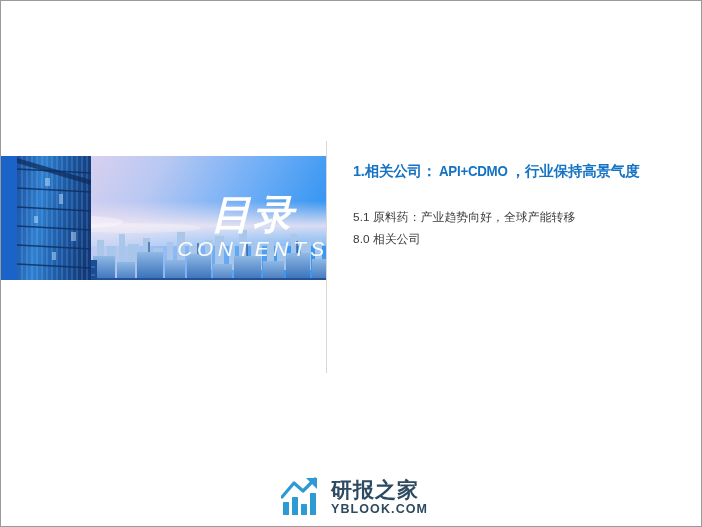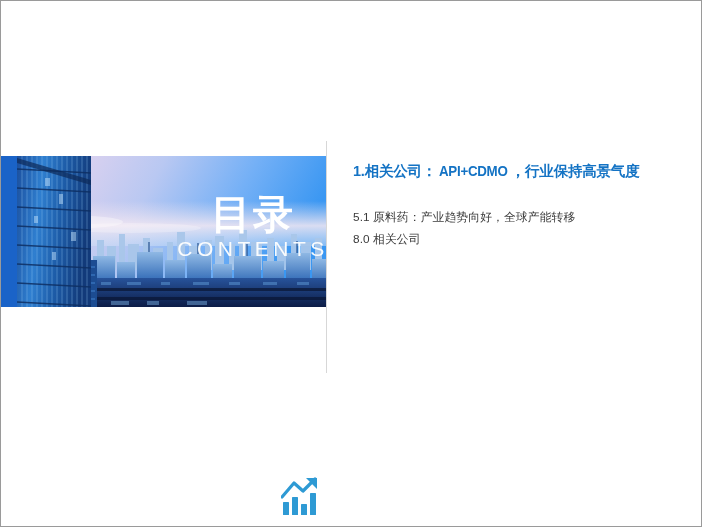--- a/index.html
+++ b/index.html
@@ -36,22 +36,23 @@
     height: 232px;
     background: #d7d7d7;
   }
 
   
   .cover-image {
     position: absolute;
     left: 0px;
     top: 155px;
     width: 325px;
-    height: 151px;
+    height: 124px;
     overflow: hidden;
+    font-style: italic;
   }
   .cover-image svg { display: block; }
 
   
   .content-col {
     position: absolute;
     left: 352px;
     top: 160px;
     width: 340px;
   }
@@ -307,15 +308,19 @@
     <svg class="logo-mark" viewBox="0 0 44 40" xmlns="http://www.w3.org/2000/svg">
       <g fill="#2e9ad4">
         <rect x="2" y="25" width="6" height="13" rx="0.6"></rect>
         <rect x="11" y="20" width="6" height="18" rx="0.6"></rect>
         <rect x="20" y="27" width="6" height="11" rx="0.6"></rect>
         <rect x="29" y="16" width="6" height="22" rx="0.6"></rect>
       </g>
       <path d="M1 20 L13 6 L22 14 L34 2" fill="none" stroke="#2e9ad4" stroke-width="3.2" stroke-linecap="round" stroke-linejoin="round"></path>
       <path d="M25 1 L36 1 L36 12 Z" fill="#2e9ad4"></path>
     </svg>
+    <div class="logo-text-wrap">
+      <div class="logo-cn">研报之家</div>
+      <div class="logo-en">YBLOOK.COM</div>
+    </div>
   </div>
 
 </div>
 
 </body></html>

